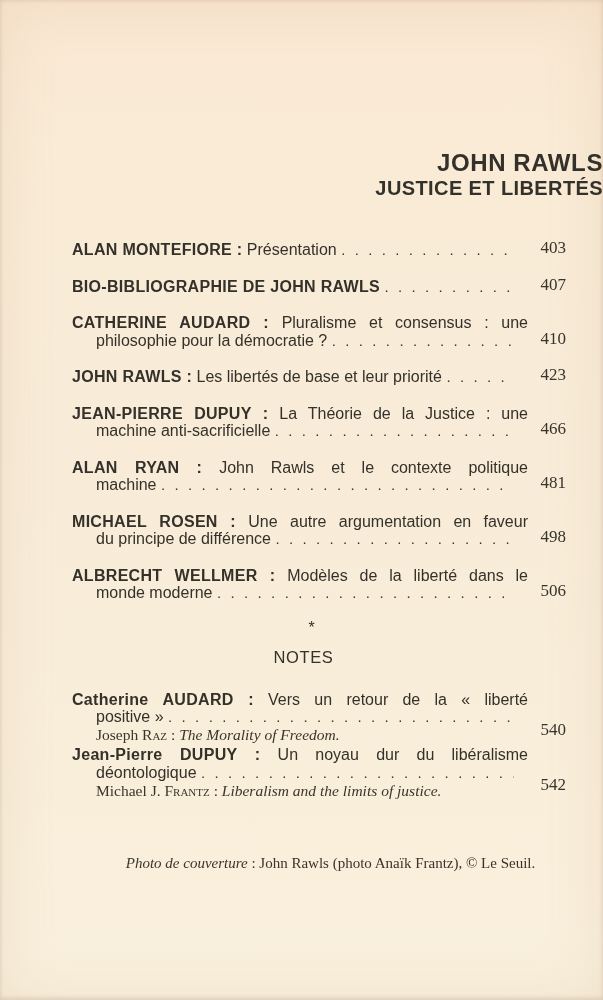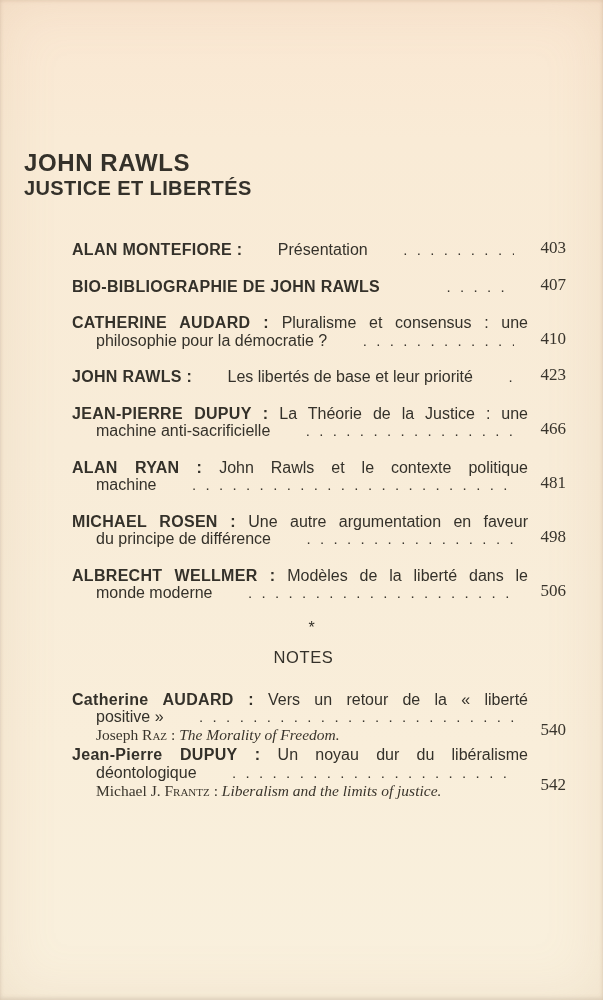--- a/index.html
+++ b/index.html
@@ -6,28 +6,28 @@
   body { width:603px; height:1000px; }
   .page {
     position:relative; width:603px; height:1000px; overflow:hidden;
     background: linear-gradient(180deg, #fae7d2 0%, #f9ebd6 14%, #f8ecd8 45%, #f9eeda 75%, #f9f0dd 100%);
     box-shadow: inset 0 0 55px rgba(196,152,110,.17), inset 0 -2px 4px rgba(110,90,70,.18), inset 0 2px 3px rgba(160,120,90,.10);
     font-family:"Liberation Sans","DejaVu Sans",sans-serif;
     color:#34312a;
     -webkit-font-smoothing:antialiased;
   }
   
-  .title { padding-top:150px; padding-left:24px; text-align:left; }
+  .title { padding-top:150px; padding-left:24px; text-align:right; }
   .t1 { font-size:24px; font-weight:bold; letter-spacing:.6px; line-height:26px; }
   .t2 { font-size:20px; font-weight:bold; letter-spacing:.4px; line-height:22px; margin-top:1px; }
 
   
   .toc { margin:42px 0 0 72px; width:494px; }
   .entry { position:relative; margin-bottom:19px; }
-  .line { width:456px; font-size:16px; line-height:17.5px; box-sizing:border-box;gap:31px; }
+  .line { width:456px; font-size:16px; line-height:17.5px; box-sizing:border-box; }
   .flexline { display:flex; align-items:baseline; }
   .flexline .nm, .flexline .rs { white-space:pre; }
   .just { text-align:justify; text-align-last:justify; }
   .nm { font-weight:bold; letter-spacing:.3px; }
   .cont { padding-left:24px; }
   .leader { flex:1 1 auto; overflow:hidden; white-space:nowrap; margin-right:14px; min-width:0; }
   .leader::after {
     content:". . . . . . . . . . . . . . . . . . . . . . . . . . . . . . . . . . . . . . . . . . . . . . . . . . . . . . . . . . . .";
     font-size:15px; letter-spacing:2.6px; color:#3a362e;
   }
@@ -181,14 +181,17 @@
           <span class="leader"></span>
       </div>
       <div class="ref">
         <span>Michael J. </span><span class="sc">Frantz</span><span> : </span><em>Liberalism and the limits of justice.</em>
       </div>
       <span class="pg pg-notes">542</span>
     </div>
 
   </div>
 
+  <div class="credit">
+    <em>Photo de couverture</em><span> : John Rawls (photo Anaïk Frantz), © Le Seuil.</span>
+  </div>
 
 </div>
 
 </body></html>

